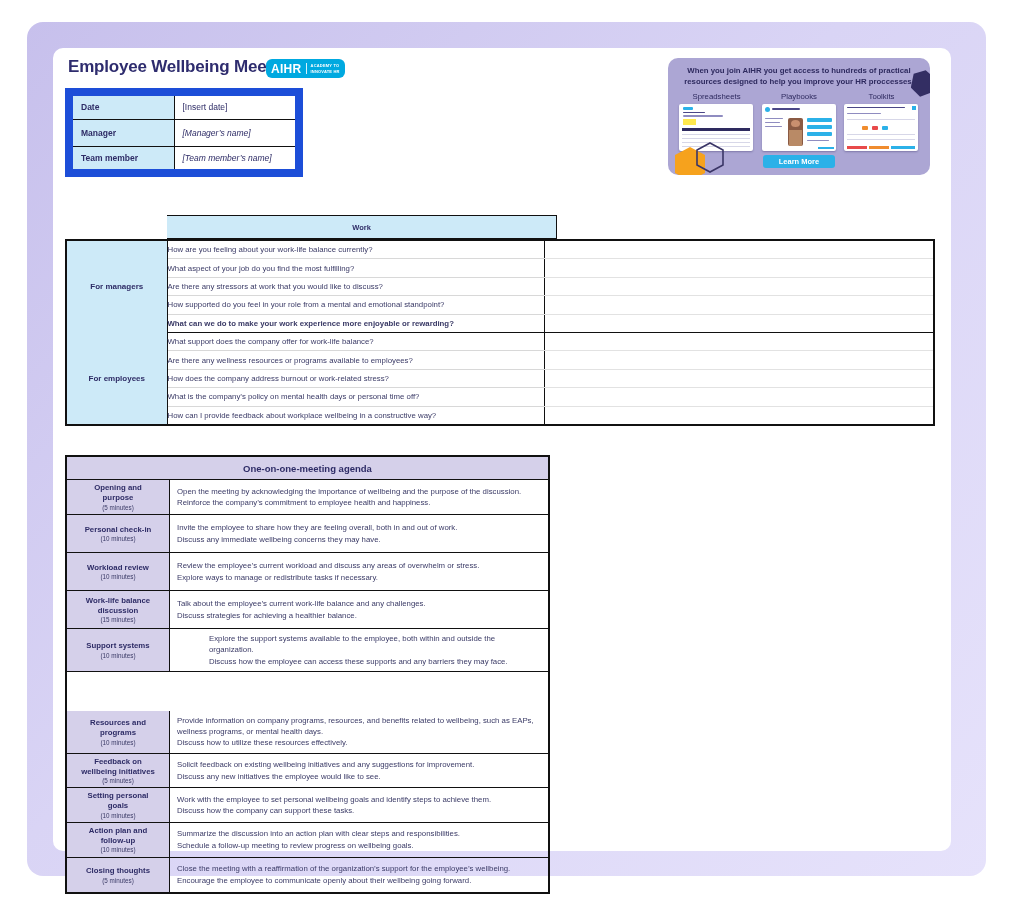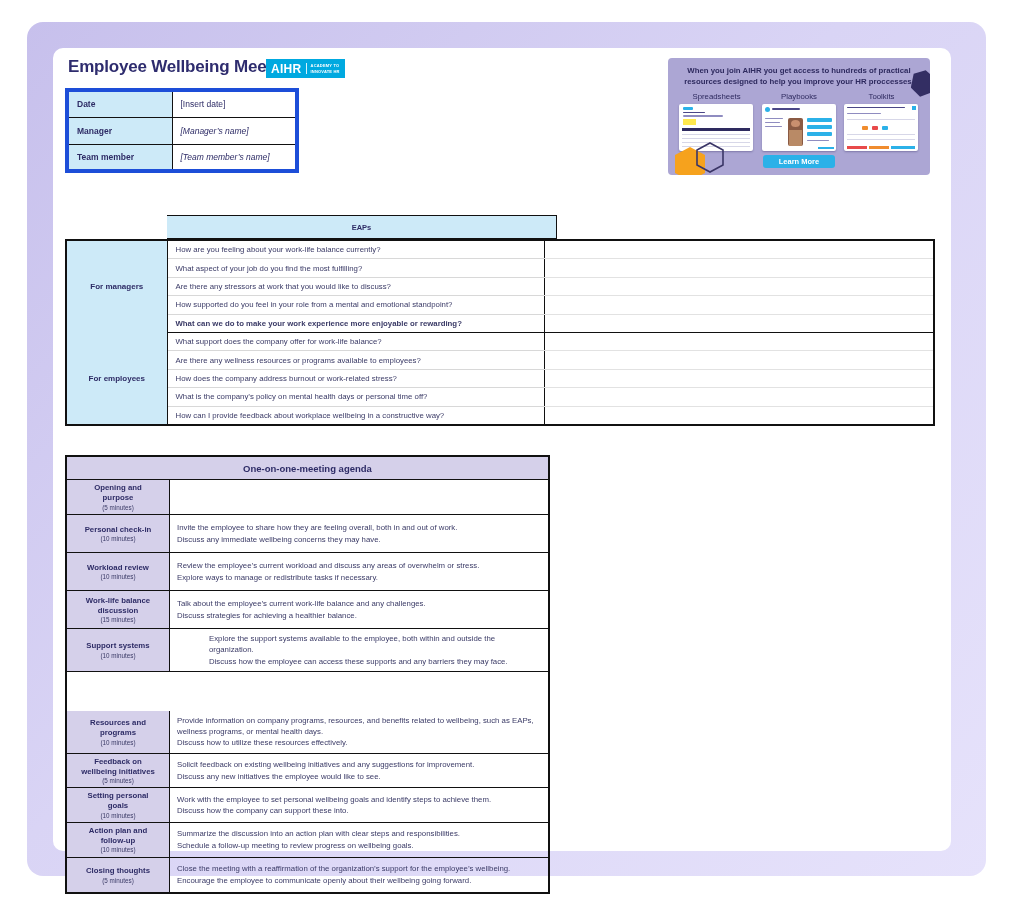--- a/index.html
+++ b/index.html
@@ -4,35 +4,35 @@
 <style>
   * { box-sizing: border-box; margin: 0; padding: 0; }
   html,body { width:1014px; height:903px; background:#ffffff; font-family:"Liberation Sans",sans-serif; position:relative; overflow:hidden; }
 
   .frame { position:absolute; left:27px; top:22px; width:959px; height:854px; border-radius:16px;
            background:linear-gradient(135deg,#c7c0ec 0%, #d9d4f5 45%, #e6e2fb 100%); }
   .card  { position:absolute; left:26px; top:26px; width:898px; height:803px; background:#ffffff; border-radius:10px; }
 
   
   .doc-title { position:absolute; left:15px; top:9px; font-size:17px; font-weight:bold; color:#2e2c6e; letter-spacing:-0.2px; }
-  .logo { position:absolute; left:213px; top:11px; height:19px; background:#00a9e0; display:flex; align-items:center; padding:0 5px; gap:4px; }
+  .logo { position:absolute; left:213px; top:11px; height:19px; background:#00a9e0; display:flex; align-items:center; padding:0 5px; gap:4px;border-radius:6px; }
   .logo-brand { color:#fff; font-weight:bold; font-size:12px; letter-spacing:0.3px; }
   .logo-sep { width:1px; height:11px; background:rgba(255,255,255,0.85); }
   .logo-tag { display:flex; flex-direction:column; color:#fff; font-size:4px; font-weight:bold; line-height:1.3; letter-spacing:0.2px; }
 
   
   .info-table { position:absolute; left:12px; top:40px; border-collapse:collapse; }
   .info-table td { border:1px solid #111; height:27px; font-size:8.5px; color:#2e2c66; padding-left:8px; }
-  .info-table { border:4px solid #1d4ed8; }
+  .info-table { border:8px solid #1d4ed8; }
   .info-label { width:105px; background:#cdeaf8; font-weight:bold; }
   .info-value { width:125px; background:#fff; }
   .info-value.italic { font-style:italic; }
 
   
-  .banner { position:absolute; left:615px; top:10px; width:262px; height:117px; background:#aca6d4; border-radius:4px; overflow:hidden; }
+  .banner { position:absolute; left:615px; top:10px; width:262px; height:117px; background:#aca6d4; border-radius:10px; overflow:hidden; }
   .banner-headline { margin-top:8px; text-align:center; font-weight:bold; font-size:7.8px; line-height:1.4; color:#2e2a5f; white-space:nowrap; }
   .banner-cols { display:flex; justify-content:space-between; padding:4px 11px 0 11px; }
   .banner-col { width:75px; text-align:center; }
   .banner-col-label { font-weight:normal; font-size:7.8px; color:#2e2a5f; margin-bottom:3px; }
   .thumb { width:74px; height:47px; background:#fff; border-radius:2px; position:relative; overflow:hidden; box-shadow:0 1px 2px rgba(40,35,90,0.35); }
   .thumb div { position:absolute; }
   .cta-btn { position:absolute; left:95px; bottom:7px; width:72px; height:13px; background:#2bb1e8; border:none; border-radius:3px;
              color:#fff; font-size:7.5px; font-weight:bold; font-family:"Liberation Sans",sans-serif; display:flex; align-items:center; justify-content:center; cursor:pointer; }
   .hex-right { position:absolute; right:-5px; top:12px; }
   .hex-group { position:absolute; left:5px; bottom:-8px; }
@@ -55,21 +55,21 @@
   .qa-head { position:absolute; left:114px; top:167px; display:flex; }
   .qa-head-cell { height:24px; background:#cdeaf8; border:1.5px solid #111; border-bottom:1.5px solid #111; display:flex; align-items:center; justify-content:center;
                   font-size:7.5px; font-weight:bold; color:#2e2c66; }
   .qa-head-cell.q { width:378px; }
   .qa-head-cell.n { width:390px; border-left:none; }
 
   .qa-body { position:absolute; left:12px; top:190.5px; width:870px; border:2px solid #111; }
   .qa-table { width:100%; border-collapse:collapse; table-layout:fixed; }
   .qa-table td { height:18.4px; }
   .qa-cat { width:100px; background:#cdeaf8; font-weight:bold; font-size:8px; color:#2e2c66; text-align:center; vertical-align:middle; border-right:1.5px solid #111; }
-  .qa-q { width:377px; font-size:7.8px; color:#3a3a66; padding-left:8px; border-right:1.5px solid #111; border-bottom:1px solid #d8d8d8; vertical-align:middle; }
+  .qa-q { width:377px; font-size:7.8px; color:#3a3a66; border-right:1.5px solid #111; border-bottom:1px solid #d8d8d8; vertical-align:middle; }
   .qa-note { border-bottom:1px solid #e2e2e2; }
   tr.sec-last .qa-q, tr.sec-last .qa-note { border-bottom:1.5px solid #111;font-weight:bold; }
   tr.tbl-last .qa-q, tr.tbl-last .qa-note { border-bottom:none; }
 
   
   .agenda { position:absolute; left:12px; top:407px; width:485px; border:2px solid #111; }
   .ag-header { height:23px; background:#d5d0ea; border-bottom:1.5px solid #111; display:flex; align-items:center; justify-content:center;
                font-size:9.5px; font-weight:bold; color:#2e2c66; }
   .ag-row { display:flex; border-bottom:1.5px solid #111; }
   .ag-row:last-child { border-bottom:none; }
@@ -175,21 +175,21 @@
         </div>
       </div>
       <svg class="hex-group" width="64" height="44" viewBox="0 0 64 44">
         <polygon points="17,8 32,16 32,34 17,42 2,34 2,16" fill="#f6a21d"></polygon>
         <polygon points="37,4 50,11 50,26 37,33 24,26 24,11" fill="none" stroke="#3a3566" stroke-width="1.6"></polygon>
       </svg>
       <button class="cta-btn">Learn More</button>
     </div>
 
     <div class="qa-head">
-      <div class="qa-head-cell n">EAPs</div>
+      <div class="qa-head-cell n">Work</div>
     </div>
 
     <div class="qa-body">
       <table class="qa-table">
         <tbody>
             <tr>
           <td class="qa-cat" rowspan="5">For managers</td>
           <td class="qa-q">How are you feeling about your work-life balance currently?</td>
           <td class="qa-note"></td>
         </tr>
@@ -235,20 +235,24 @@
     </div>
 
     <div class="agenda">
       <div class="ag-header">One-on-one-meeting agenda</div>
 
       <div class="ag-row ag-r0">
         <div class="ag-label">
           <div class="ag-label-title">Opening and purpose</div>
           <div class="ag-label-dur">(5 minutes)</div>
         </div>
+        <div class="ag-desc">
+          <div>Open the meeting by acknowledging the importance of wellbeing and the purpose of the discussion.</div>
+          <div>Reinforce the company’s commitment to employee health and happiness.</div>
+        </div>
       </div>
 
       <div class="ag-row ag-r1">
         <div class="ag-label">
           <div class="ag-label-title">Personal check-in</div>
           <div class="ag-label-dur">(10 minutes)</div>
         </div>
         <div class="ag-desc">
           <div>Invite the employee to share how they are feeling overall, both in and out of work.</div>
           <div>Discuss any immediate wellbeing concerns they may have.</div>
@@ -310,21 +314,21 @@
         </div>
       </div>
 
       <div class="ag-row ag-r7">
         <div class="ag-label">
           <div class="ag-label-title">Setting personal goals</div>
           <div class="ag-label-dur">(10 minutes)</div>
         </div>
         <div class="ag-desc">
           <div>Work with the employee to set personal wellbeing goals and identify steps to achieve them.</div>
-          <div>Discuss how the company can support these into.</div>
+          <div>Discuss how the company can support these tasks.</div>
         </div>
       </div>
 
       <div class="ag-row ag-r8">
         <div class="ag-label">
           <div class="ag-label-title">Action plan and follow-up</div>
           <div class="ag-label-dur">(10 minutes)</div>
         </div>
         <div class="ag-desc">
           <div>Summarize the discussion into an action plan with clear steps and responsibilities.</div>

